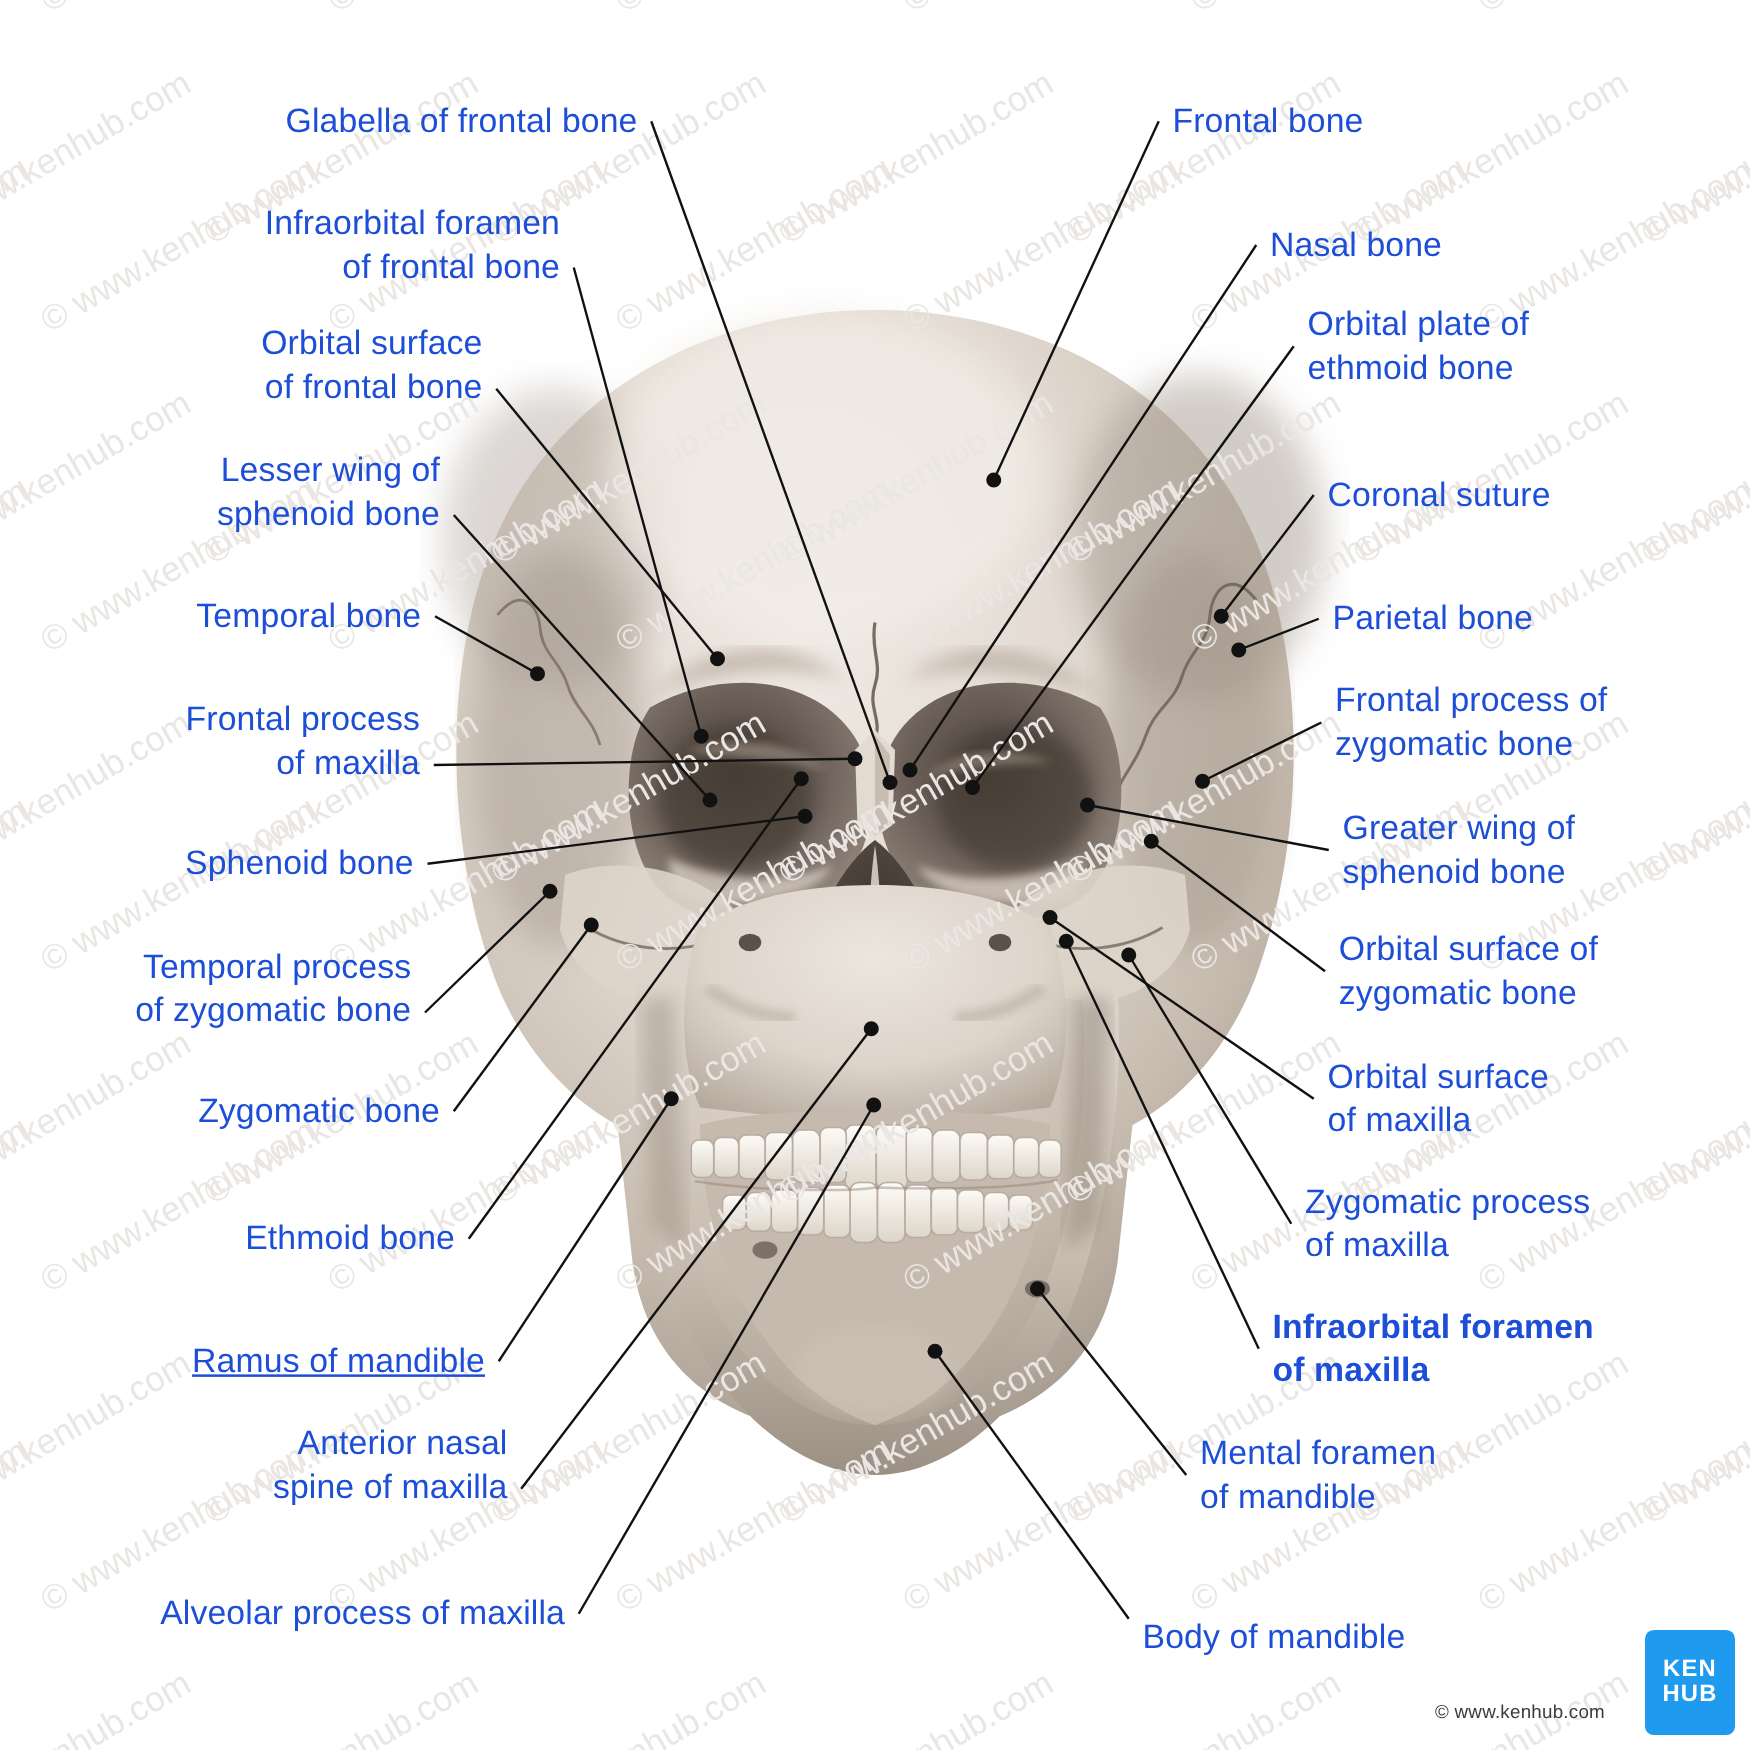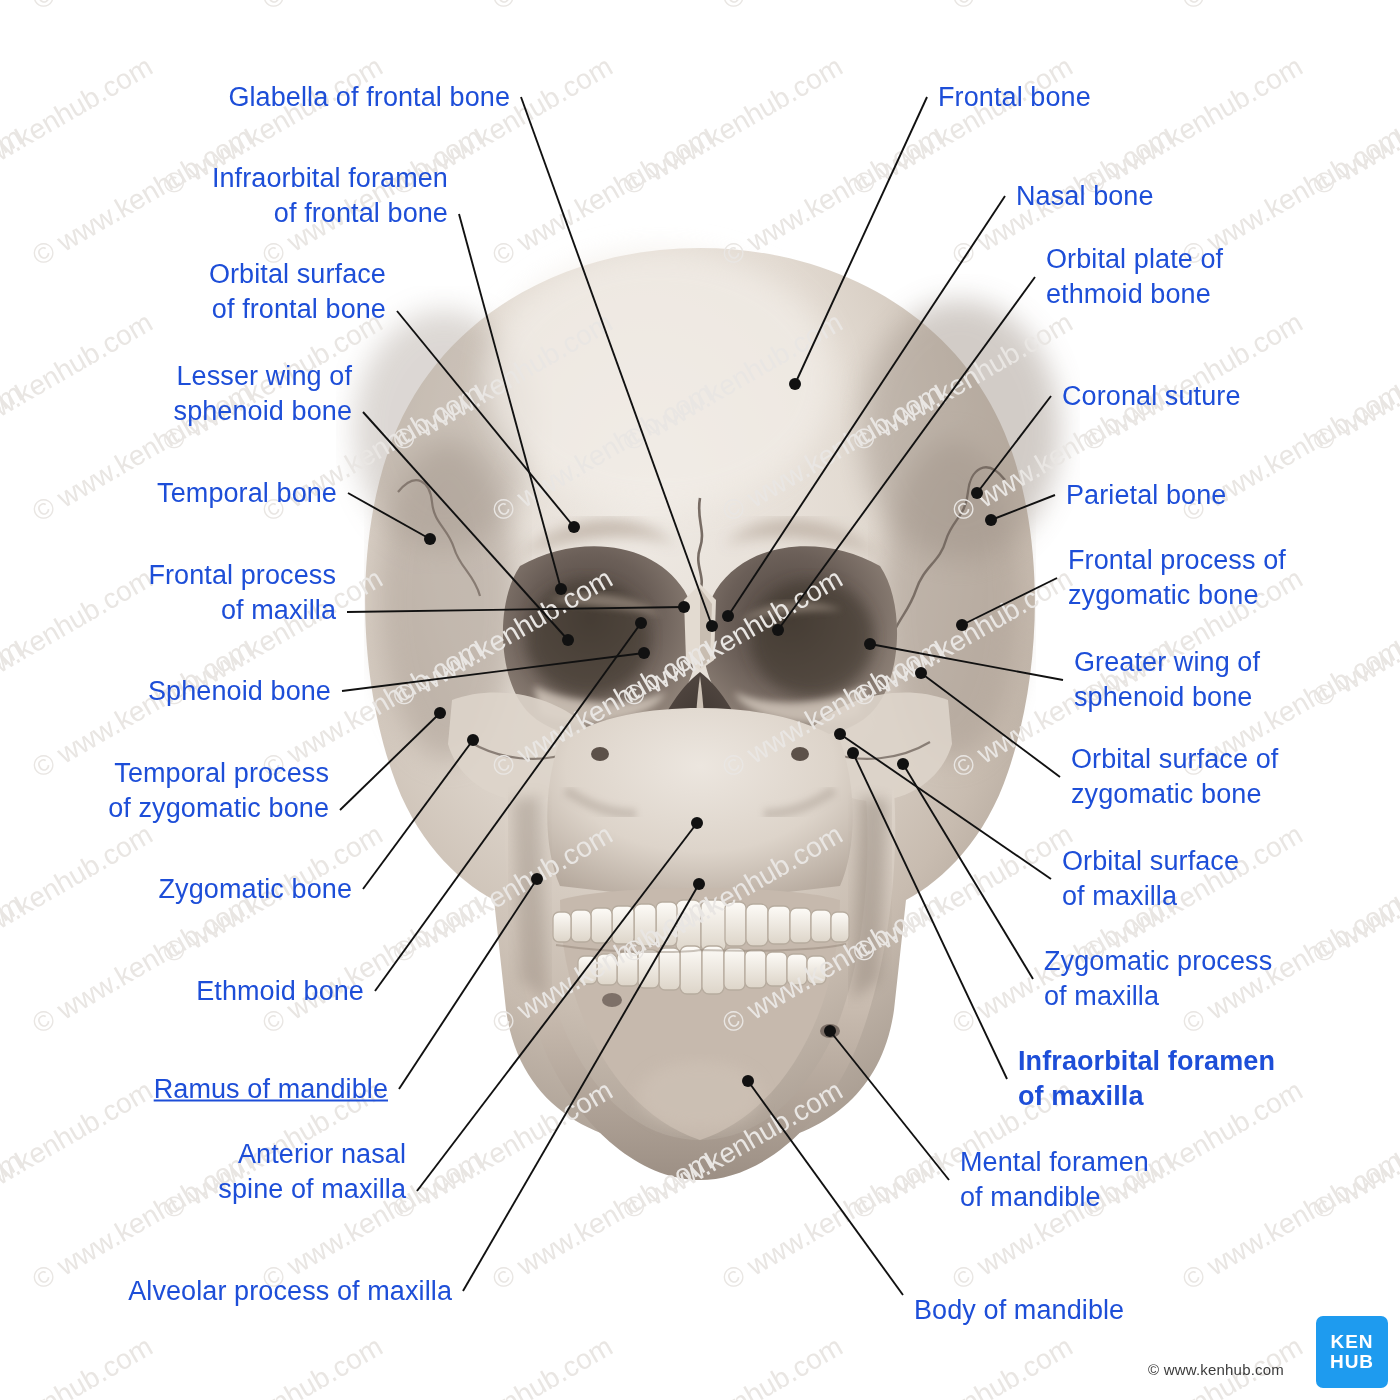--- a/index.html
+++ b/index.html
@@ -17,21 +17,21 @@
   
   #leaders{position:absolute;left:0;top:0;width:1400px;height:1400px;z-index:8;}
   .label{position:absolute;z-index:10;color:#1d4ed8;font-size:27px;line-height:35px;
          font-weight:400;letter-spacing:.1px;white-space:pre;}
   .label.left{text-align:right;transform:translate(-100%,-50%);}
   .label.right{text-align:left;transform:translate(0,-50%);}
 
   
   #credit{position:absolute;z-index:20;right:116px;bottom:22px;color:#3b3b3b;
           font-size:15px;letter-spacing:.2px;}
-  #logo{position:absolute;z-index:20;right:12px;bottom:12px;width:72px;height:72px;
+  #logo{position:absolute;z-index:20;right:12px;bottom:12px;width:72px;height:84px;
         border-radius:7px;background:#1e9bef;color:#fff;display:flex;flex-direction:column;
         align-items:center;justify-content:center;line-height:20px;font-size:19px;
         font-weight:700;letter-spacing:1px;}
 </style>
 </head>
 <body>
 
 <div id="stage">
 
   <svg id="skull-figure" viewBox="0 0 1400 1400" preserveAspectRatio="none">

